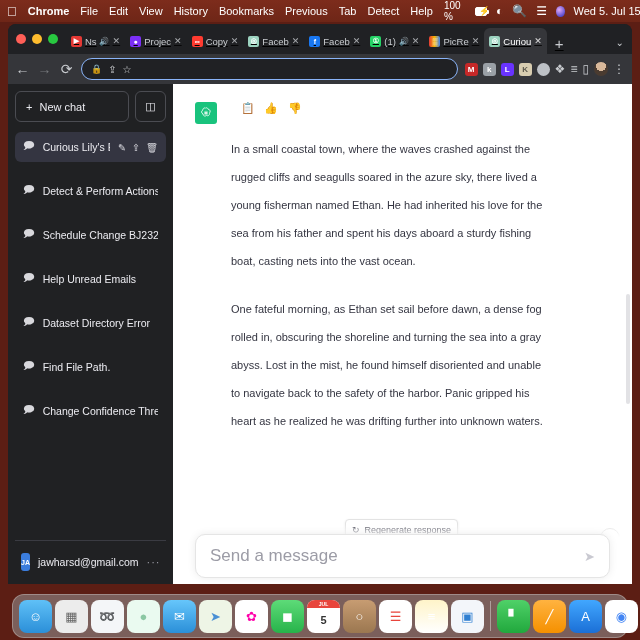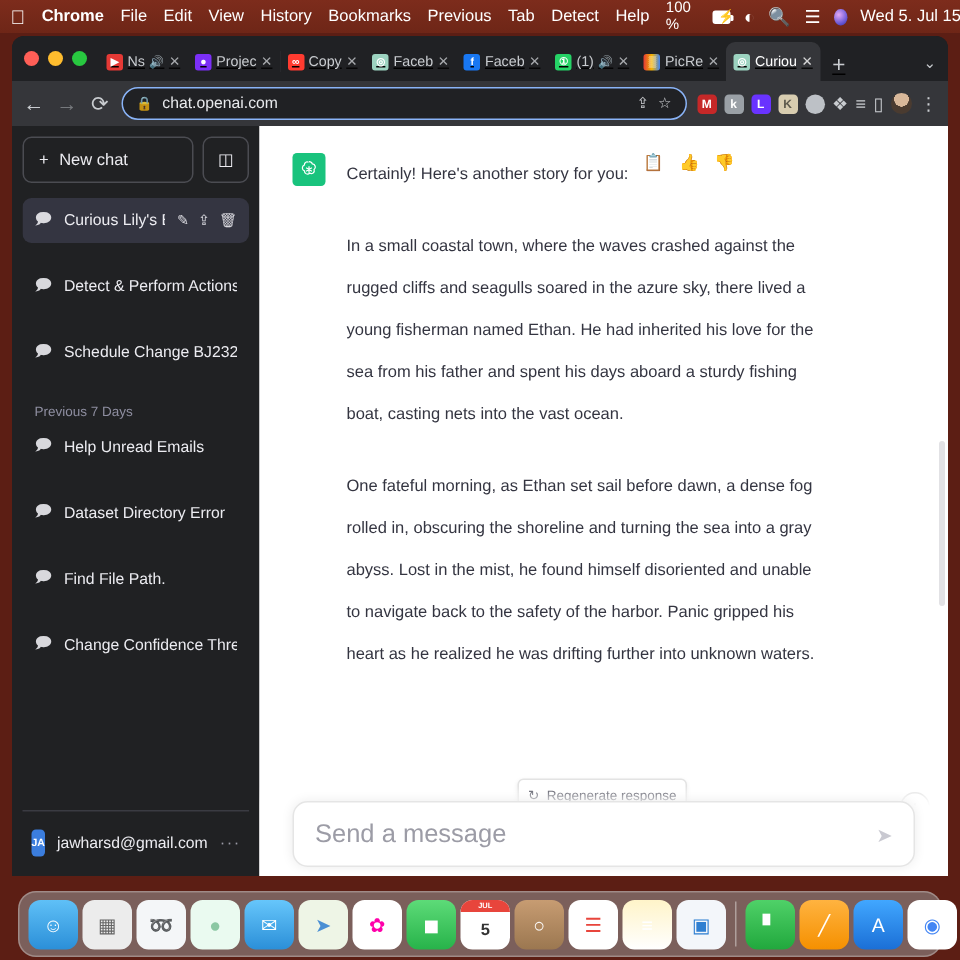--- a/index.html
+++ b/index.html
@@ -265,21 +265,20 @@
       <span class="newtab">+</span>
       <span class="tablist-chev">⌄</span>
     </div>
 
     <div class="toolbar">
       <span class="navbtn">←</span>
       <span class="navbtn dim">→</span>
       <span class="navbtn">⟳</span>
       <div class="omnibox">
         <span class="lock">🔒</span>
-        <span class="url">chat.openai.com</span>
         <span class="oi">⇪</span>
         <span class="oi">☆</span>
       </div>
       <div class="ext-row">
         <span class="ext" style="background:#c62828">M</span>
         <span class="ext" style="background:#9aa0a6">k</span>
         <span class="ext" style="background:#6933ff">L</span>
         <span class="ext" style="background:#d8cdb0;color:#5d5a4d">K</span>
         <span class="ext" style="background:#bdc1c6;border-radius:50%"></span>
         <span class="kebab">❖</span>
@@ -318,21 +317,20 @@
           <div class="sb-item">
             <span class="chat-ico">🗩</span>
             <span class="label">Detect &amp; Perform Actions.</span>
           </div>
 
           <div class="sb-item">
             <span class="chat-ico">🗩</span>
             <span class="label">Schedule Change BJ232 TUN-</span>
           </div>
 
-          <div class="sb-group">Previous 7 Days</div>
 
           <div class="sb-item">
             <span class="chat-ico">🗩</span>
             <span class="label">Help Unread Emails</span>
           </div>
           <div class="sb-item">
             <span class="chat-ico">🗩</span>
             <span class="label">Dataset Directory Error</span>
           </div>
           <div class="sb-item">
@@ -358,21 +356,20 @@
       <div class="main">
         <div class="msg">
           <div class="gpt-av">
             <svg width="14" height="14" viewBox="0 0 24 24" fill="none" stroke="#fff" stroke-width="1.4">
               <path d="M12 3c2 0 3.4 1.2 3.8 2.6 1.5.1 2.9 1.2 3.3 2.7.4 1.5-.2 3-1.3 3.8.5 1.4.1 3-1.1 3.9-1.2.9-2.8.9-3.9.1-1 1.1-2.6 1.4-4 .8-1.3-.6-2.1-2-2-3.4-1.4-.5-2.4-1.8-2.4-3.3 0-1.5 1-2.8 2.3-3.3-.2-1.5.7-2.9 2-3.4.9-.4 2-.3 2.8.2"></path>
               <path d="M12 8.2v7.6M8.7 10.1l6.6 3.8M15.3 10.1l-6.6 3.8"></path>
             </svg>
           </div>
           <div class="msg-body">
             <div class="msg-head">
-              <div class="msg-line">Certainly! Here's another story for you:</div>
               <div class="msg-actions">
                 <span>📋</span>
                 <span>👍</span>
                 <span>👎</span>
               </div>
             </div>
             <div class="para">In a small coastal town, where the waves crashed against the rugged cliffs and seagulls soared in the azure sky, there lived a young fisherman named Ethan. He had inherited his love for the sea from his father and spent his days aboard a sturdy fishing boat, casting nets into the vast ocean.</div>
             <div class="para">One fateful morning, as Ethan set sail before dawn, a dense fog rolled in, obscuring the shoreline and turning the sea into a gray abyss. Lost in the mist, he found himself disoriented and unable to navigate back to the safety of the harbor. Panic gripped his heart as he realized he was drifting further into unknown waters.</div>
           </div>
         </div>

